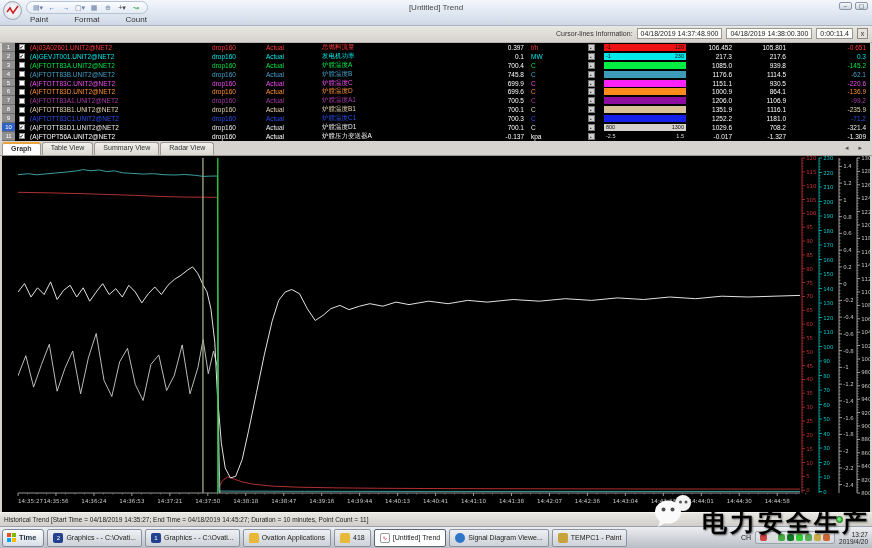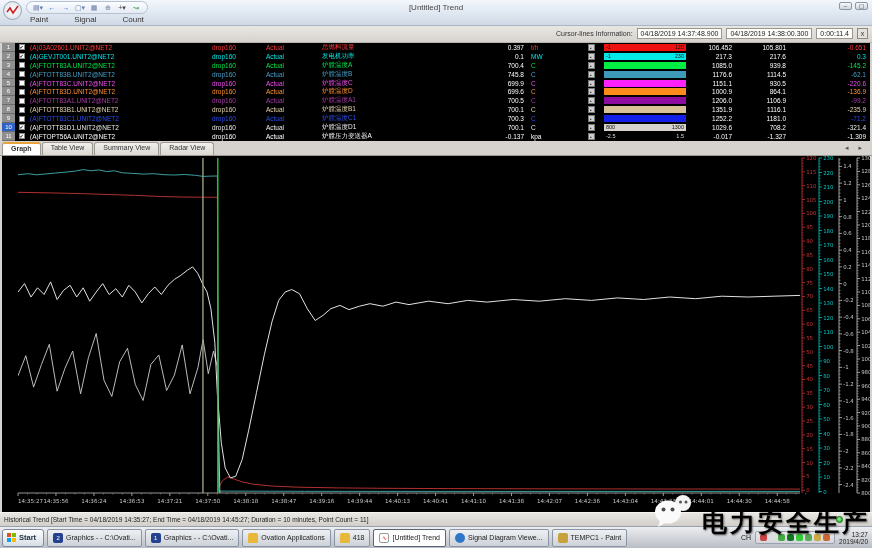--- a/index.html
+++ b/index.html
@@ -121,21 +121,21 @@
         <span class="ic" style="color: rgb(68, 68, 68); font-size: 7px;">+▾</span>
         <span class="ic" style="color: rgb(44, 155, 60); font-size: 7px;">↝</span>
       </div>
     <div class="wtitle">[Untitled] Trend</div>
     <div class="winbtns">
       <div class="winbtn">–</div>
       <div class="winbtn">▢</div>
     </div>
     <div class="menurow">
         <span>Paint</span>
-        <span>Signal</span>
+        <span>Format</span>
         <span>Count</span>
       </div>
   </div>
 
   <div class="cursorbar">
     <div class="cluster">
       <span class="lbl">Cursor-lines Information:</span>
       <span class="box">04/18/2019 14:37:48.900</span>
       <span class="box">04/18/2019 14:38:00.300</span>
       <span class="box">0:00:11.4</span>
@@ -1099,21 +1099,21 @@
   <div class="statusled"></div>
 
   <div class="taskbar">
     <div class="startbtn">
       <span class="winflag">
         <i style="background:#e34f26"></i>
           <i style="background:#7fba00"></i>
           <i style="background:#00a4ef"></i>
           <i style="background:#ffb900"></i>
       </span>
-      <span>Start</span>
+      <span>Time</span>
     </div>
     <div id="taskbtns" style="display:flex;align-items:center;">
         <div class="taskbtn">
           <span class="tbicon" style="background: rgb(35, 65, 143);">2</span>
           <span>Graphics - - C:\Ovati...</span>
         </div>
         <div class="taskbtn">
           <span class="tbicon" style="background: rgb(35, 65, 143);">1</span>
           <span>Graphics - - C:\Ovati...</span>
         </div>

